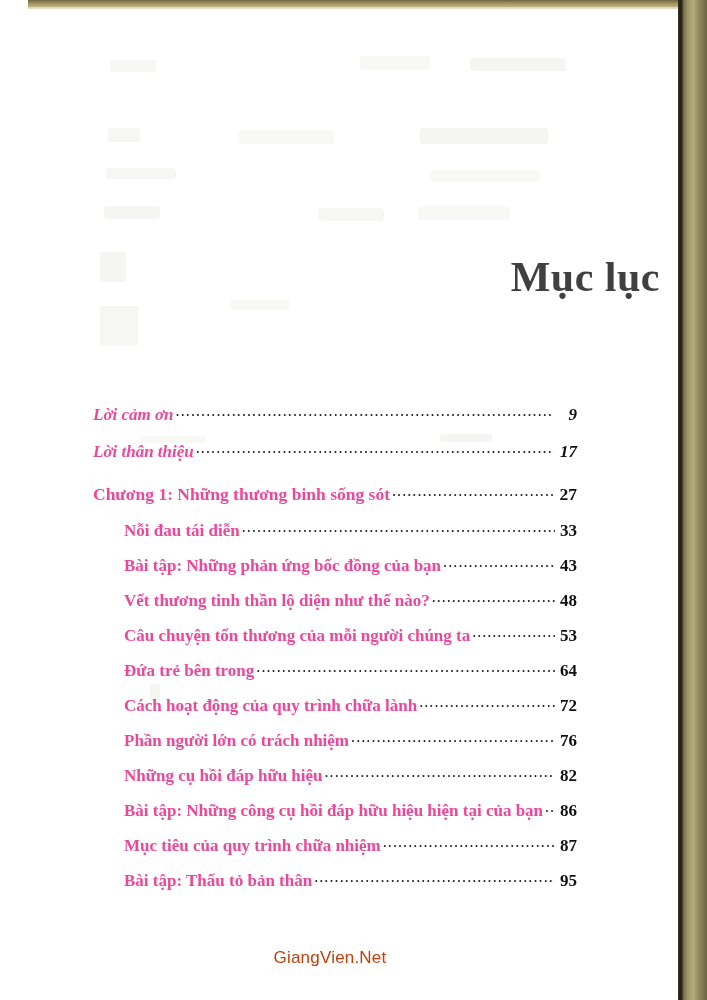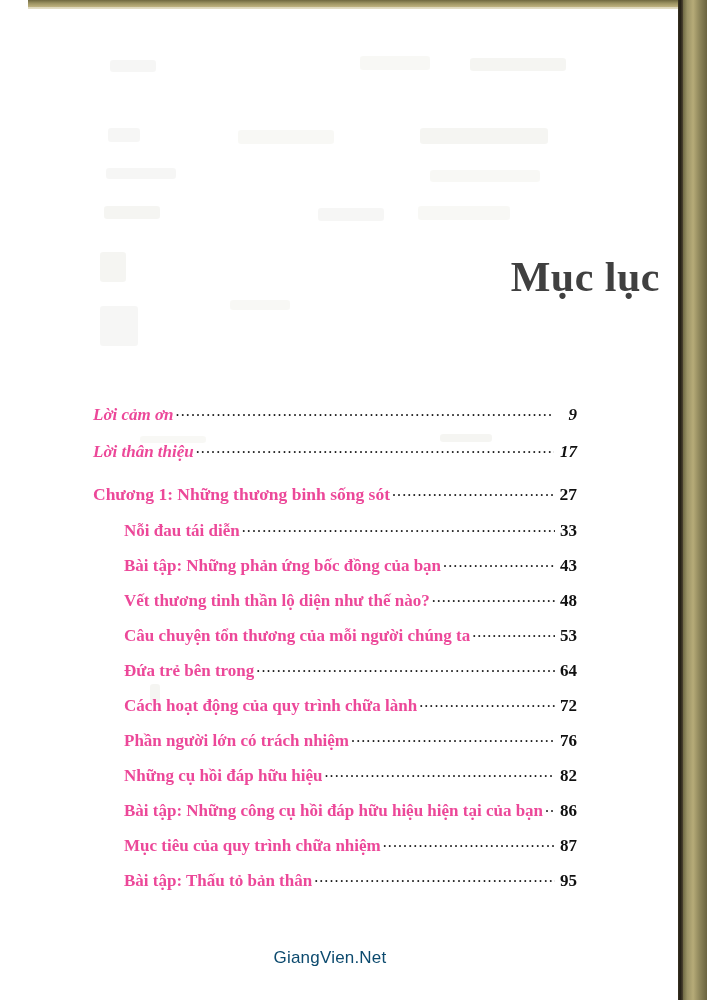--- a/index.html
+++ b/index.html
@@ -249,19 +249,19 @@
         <span class="leader"></span>
         <span class="page">87</span>
       </div>
       <div class="entry section">
         <span class="label">Bài tập: Thấu tỏ bản thân</span>
         <span class="leader"></span>
         <span class="page">95</span>
       </div>
     </div>
 
-  <div id="watermark" style="color: #0c4a6e;">GiangVien.Net</div>
+  <div id="watermark" style="color: #c2410c;">GiangVien.Net</div>
 
   <div id="edge-top"></div>
   <div id="edge-dark"></div>
   <div id="edge-paper"></div>
 
 </div>
 
 </body></html>

